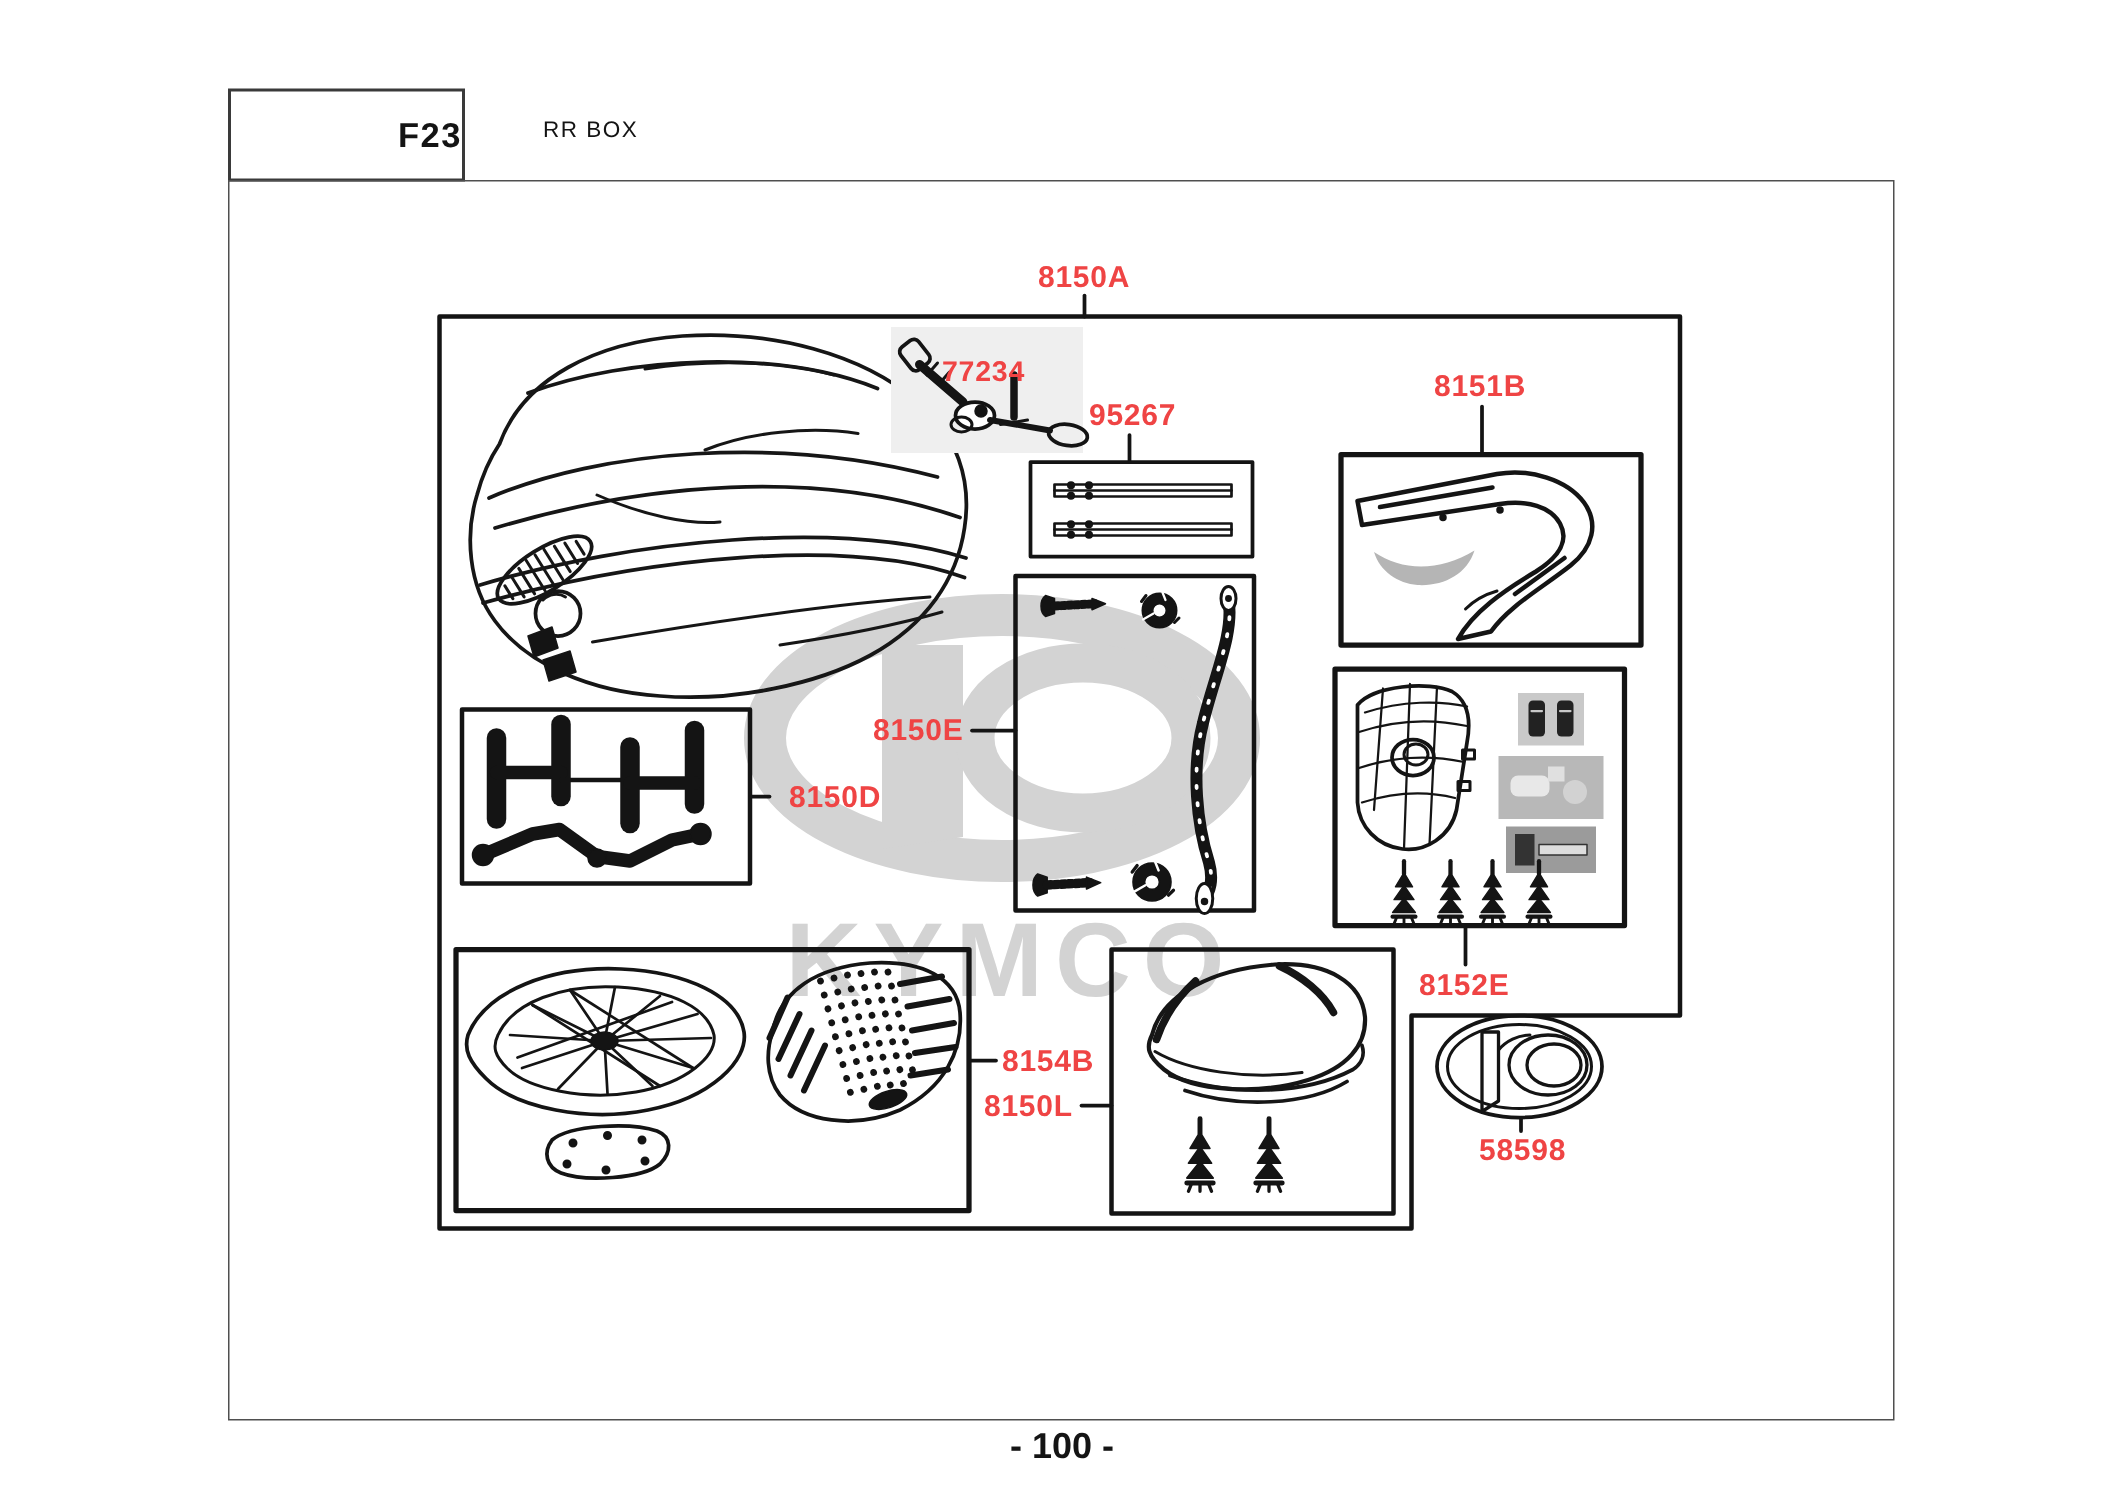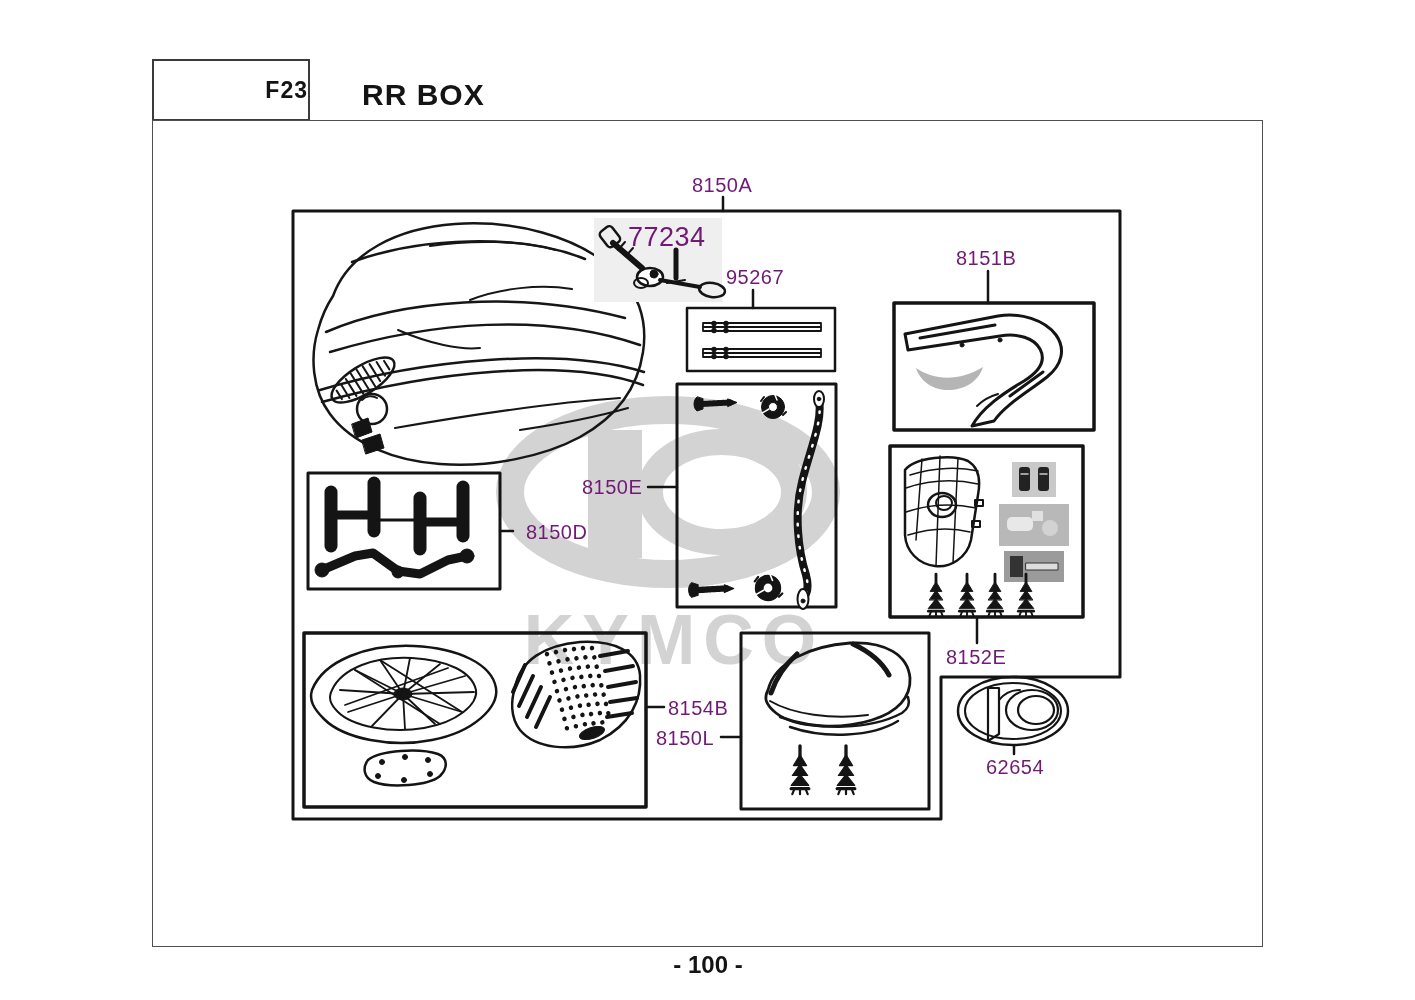--- a/index.html
+++ b/index.html
@@ -4,23 +4,23 @@
 <style>
   html,body{margin:0;padding:0;background:#fff;}
   .page{position:relative;width:1415px;height:1000px;background:#ffffff;
         font-family:"Liberation Sans",sans-serif;color:#141414;overflow:hidden;}
   .page *{box-sizing:border-box;}
   .frame{position:absolute;left:152px;top:120px;width:1111px;height:827px;
          border:1.5px solid #4f4f4f;background:transparent;}
   .hdr-box{position:absolute;left:152px;top:59px;width:158px;height:62px;
            border:2px solid #3a3a3a;display:flex;align-items:center;justify-content:flex-end;
            font-weight:bold;font-size:23px;letter-spacing:1px;background:#fff;}
-  .hdr-title{position:absolute;left:362px;top:78px;font-weight:bold;font-size:30px;letter-spacing:1px;}
-  .lbl{position:absolute;font-weight:normal;font-size:20px;letter-spacing:.5px;white-space:nowrap;color:#701a75;}
-  .lbl-lg{font-size:27px;}
+  .hdr-title{position:absolute;left:362px;top:78px;font-weight:normal;font-size:15px;letter-spacing:1px;}
+  .lbl{position:absolute;font-weight:bold;font-size:20px;letter-spacing:.5px;white-space:nowrap;color:#ef4444;}
+  .lbl-lg{font-size:19px;margin-top:16px;}
   .footer-lbl{position:absolute;left:648px;top:951px;width:120px;text-align:center;
               font-weight:bold;font-size:24px;}
   svg text{font-family:"Liberation Sans",sans-serif;}
 </style>
 </head>
 <body>
 
 <div class="page">
 
   <div class="hdr-box">
@@ -295,16 +295,16 @@
 
   <div class="lbl" style="left:692px;top:174px">8150A</div>
   <div class="lbl lbl-lg" style="left:628px;top:222px">77234</div>
   <div class="lbl" style="left:726px;top:266px">95267</div>
   <div class="lbl" style="left:956px;top:247px">8151B</div>
   <div class="lbl" style="left:582px;top:476px">8150E</div>
   <div class="lbl" style="left:526px;top:521px">8150D</div>
   <div class="lbl" style="left:946px;top:646px">8152E</div>
   <div class="lbl" style="left:668px;top:697px">8154B</div>
   <div class="lbl" style="left:656px;top:727px">8150L</div>
-  <div class="lbl" style="left:986px;top:756px">62654</div>
+  <div class="lbl" style="left:986px;top:756px">58598</div>
 
   <div class="footer-lbl">- 100 -</div>
 </div>
 
 </body></html>

